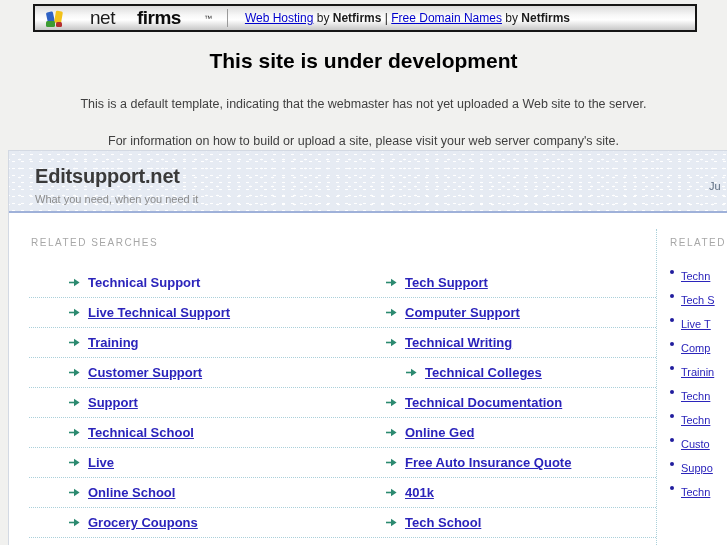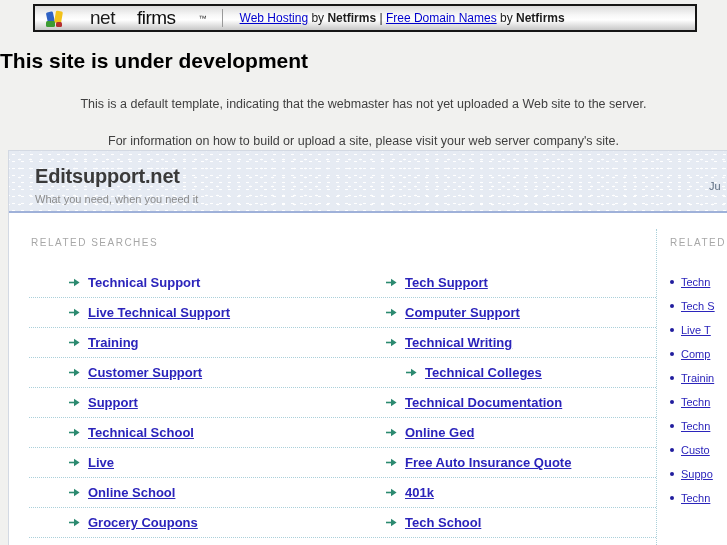--- a/index.html
+++ b/index.html
@@ -12,29 +12,29 @@
   
   .banner{
     position:absolute;left:33px;top:4px;width:650px;height:24px;
     border:2px solid #161616;
     background:linear-gradient(180deg,#dcdcdc 0%,#f7f7f7 38%,#ffffff 58%,#c7c7c7 100%);
     display:flex;align-items:center;padding-left:10px;
   }
   .logo{display:flex;align-items:center;white-space:nowrap;gap:22px;}
   .logo-icon{width:20px;height:19px;margin-right:3px;display:inline-block;}
   .logo-net{font-size:19px;color:#1c1c1c;letter-spacing:-0.5px;}
-  .logo-firms{font-size:19px;font-weight:normal;color:#0d0d0d;letter-spacing:-0.5px;}
+  .logo-firms{font-size:19px;font-weight:bold;color:#0d0d0d;letter-spacing:-0.5px;}
   .logo-tm{font-size:8px;color:#333;vertical-align:top;margin-left:1px;}
   .banner-divider{width:1px;height:18px;background:#9a9a9a;margin:0 17px 0 15px;}
   .banner-text{font-size:12px;color:#1c1c1c;white-space:nowrap;}
   .banner-text .blink{color:#0000cc;text-decoration:underline;cursor:pointer;}
   .banner-text .bbold{font-weight:bold;}
   
   .notice-title{
-    position:absolute;top:49px;left:0;width:727px;margin:0;
+    position:absolute;top:49px;left:0;width:727px;margin:0;text-align:center;
     font-size:21px;font-weight:bold;color:#000;
   }
   .notice-line{position:absolute;left:0;width:727px;text-align:center;font-size:12.5px;color:#404040;}
   .line1{top:97px;}
   .line2{top:134px;}
   
   .card{
     position:absolute;left:8px;top:150px;width:755px;height:400px;background:#ffffff;
     border-left:1px solid #d3d9e3;border-top:1px solid #d3d9e3;
   }
@@ -60,21 +60,21 @@
   .arrow-icon{display:inline-block;width:11px;height:9px;margin-right:8px;flex:0 0 auto;}
   .link-main{font-size:13px;font-weight:bold;color:#2b24bb;text-decoration:underline;cursor:pointer;}
   .link-main.no-underline{text-decoration:none;}
   
   .sidebar{
     position:absolute;left:647px;top:78px;width:120px;height:480px;
     border-left:1px dotted #abd0da;
   }
   .sidebar-label{position:absolute;left:13px;top:8px;}
   .sidebar-list{position:absolute;left:0;top:41px;margin:0;padding:0;list-style:none;}
-  .sidebar-item{height:24px;display:flex;align-items:center;padding-left:13px;white-space:nowrap;}
+  .sidebar-item{height:24px;display:flex;padding-left:13px;white-space:nowrap;}
   .dot-icon{width:4px;height:4px;border-radius:50%;background:#211d9e;margin-right:7px;flex:0 0 auto;}
   .link-side{font-size:11px;color:#2b24bb;text-decoration:underline;cursor:pointer;}
 </style>
 </head>
 <body>
 
 <div class="banner">
   <span class="logo">
     <svg class="logo-icon" viewBox="0 0 20 19">
       <rect x="2" y="3" width="7" height="12" rx="1.5" fill="#2f62c4" transform="rotate(-12 5 9)"></rect>

